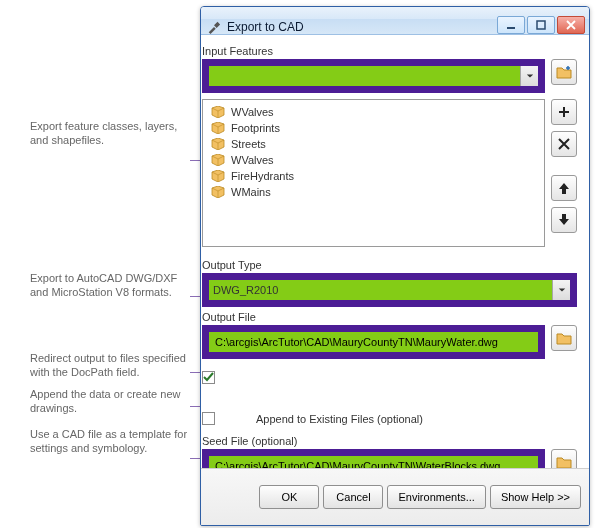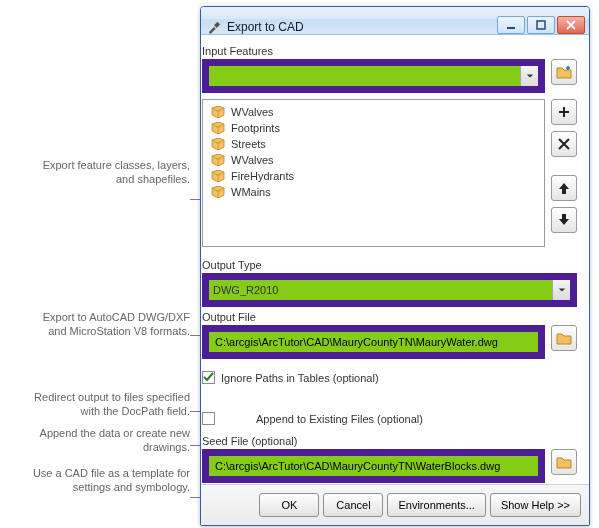--- a/index.html
+++ b/index.html
@@ -18,23 +18,22 @@
     left: 0; top: 0;
     width: 200px;
     height: 528px;
   }
   .callout {
     position: absolute;
     right: 10px;
     color: #666;
     line-height: 1.25;
     width: 190px;
-    text-align: right;
+    text-align: left;
     padding-left: 30px;
-    margin-top: 39px;
   }
   .callout .line {
     position: absolute;
     height: 0;
     border-top: 1px solid #8a6db5;
     top: 50%;
   }
   .window {
     position: absolute;
     left: 200px;
@@ -144,21 +143,21 @@
   }
   .chk.checked svg { display:block; }
   .chk svg { display:none; width:11px; height:11px; }
   .section { margin-top: 4px; }
   .footer {
     flex: 0 0 40px;
     border-top: 1px solid #cfcfcf;
     background: linear-gradient(#f7f7f7,#ececec);
     display:flex; align-items:center; justify-content:flex-end;
     gap: 4px;
-    padding: 8px 8px;
+    padding: 16px 8px;
   }
   .btn {
     height: 24px;
     min-width: 60px;
     padding: 0 10px;
     border: 1px solid #8f8f8f;
     border-radius: 3px;
     background: linear-gradient(#fefefe,#e3e3e3);
     font: inherit;
     cursor: pointer;
@@ -347,21 +346,20 @@
         </div>
       </div>
     </div>
 
     <div class="chk-row" style="margin-top:12px;">
       <span class="chk checked">
         <svg viewBox="0 0 11 11">
             <path d="M1 5 L4 8 L10 1" stroke="#2a7a2a" stroke-width="2" fill="none"></path>
           </svg>
       </span>
-      <span>Ignore Paths in Tables (optional)</span>
     </div>
 
     <div class="chk-row" style="margin-top:24px;gap:41px;">
       <span class="chk">
         
       </span>
       <span>Append to Existing Files (optional)</span>
     </div>
 
     <div class="section" style="margin-top:6px;">

